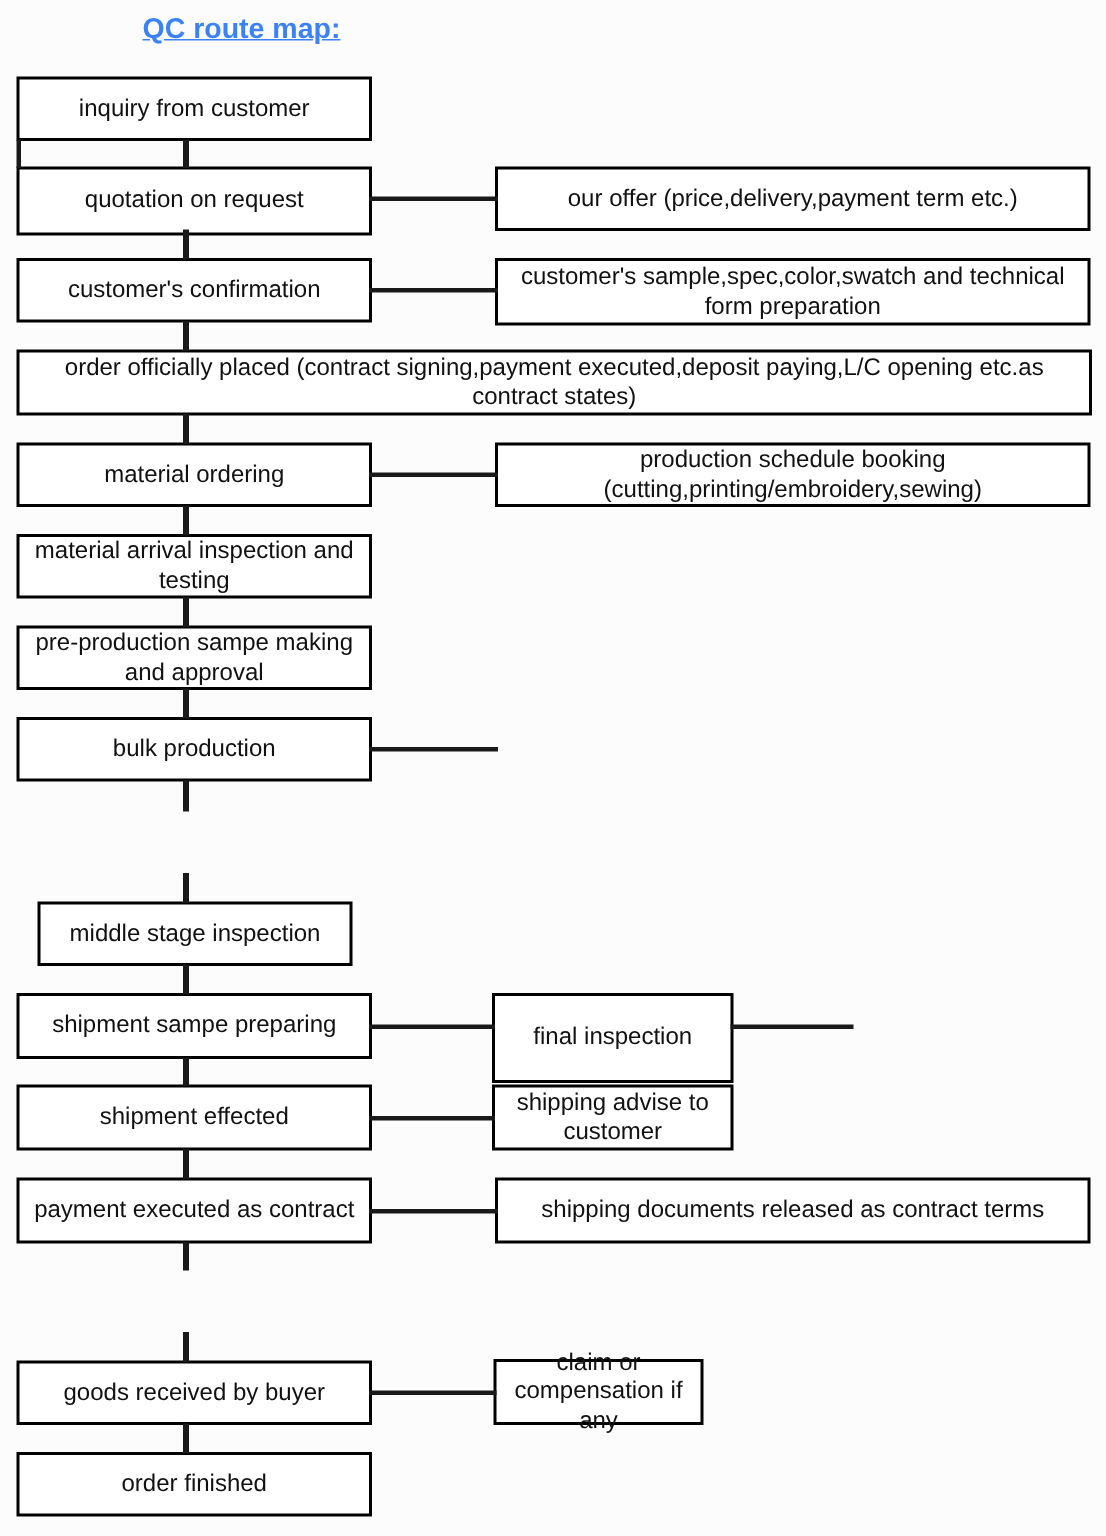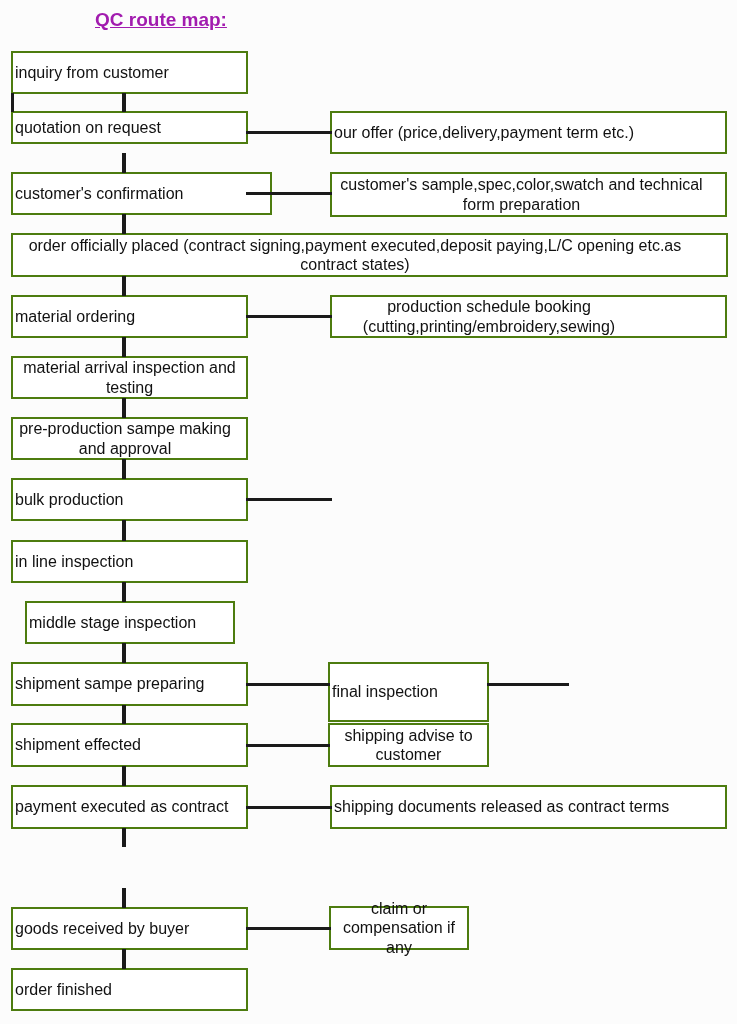--- a/index.html
+++ b/index.html
@@ -3,66 +3,63 @@
 <meta charset="utf-8">
 <style>
   html,body{margin:0;padding:0;background:#fcfcfc;}
   .page{
     position:relative;width:737px;height:1024px;background:#fcfcfc;
     font-family:"Liberation Sans",sans-serif;color:#111;overflow:hidden;
   }
   .title{
     position:absolute;left:95px;top:9px;margin:0;
     font-size:19px;font-weight:bold;text-decoration:underline;
-    color:#a21caf;white-space:nowrap;
+    color:#3b82f6;white-space:nowrap;
   }
   .box{
     position:absolute;box-sizing:border-box;
-    border:2px solid #4d7c0f;background:#ffffff;
-    display:flex;align-items:center;justify-content:flex-start;
+    border:2px solid #000000;background:#ffffff;
+    display:flex;align-items:center;justify-content:center;
     text-align:center;font-size:16px;line-height:1.2;color:#111;
   }
   .box .label{display:inline-block;padding:0 2px;}
   .vline{position:absolute;width:4px;background:#1a1a1a;}
   .hline{position:absolute;height:3px;background:#1a1a1a;}
   .stub{position:absolute;width:3px;background:#1a1a1a;}
 </style>
 </head>
 <body>
 
 <div class="page">
 
   <h1 class="title">QC route map:</h1>
 
   <div class="box" style="left:11px;top:51px;width:237px;height:43px">
     <span class="label">inquiry from customer</span>
   </div>
-  <div class="box" style="left:11px;top:111px;width:237px;height:33px">
+  <div class="box" style="left:11px;top:111px;width:237px;height:46px">
     <span class="label">quotation on request</span>
   </div>
-  <div class="box" style="left:11px;top:172px;width:261px;height:43px">
+  <div class="box" style="left:11px;top:172px;width:237px;height:43px">
     <span class="label">customer's confirmation</span>
   </div>
   <div class="box" style="left:11px;top:233px;width:717px;height:44px">
     <span class="label" style="max-width:680px">order officially placed (contract signing,payment executed,deposit paying,L/C opening etc.as contract states)</span>
   </div>
   <div class="box" style="left:11px;top:295px;width:237px;height:43px">
     <span class="label">material ordering</span>
   </div>
   <div class="box" style="left:11px;top:356px;width:237px;height:43px">
     <span class="label">material arrival inspection and testing</span>
   </div>
   <div class="box" style="left:11px;top:417px;width:237px;height:43px">
     <span class="label" style="max-width:220px">pre-production sampe making and approval</span>
   </div>
   <div class="box" style="left:11px;top:478px;width:237px;height:43px">
     <span class="label">bulk production</span>
-  </div>
-  <div class="box" style="left:11px;top:540px;width:237px;height:43px">
-    <span class="label">in line inspection</span>
   </div>
   <div class="box" style="left:25px;top:601px;width:210px;height:43px">
     <span class="label">middle stage inspection</span>
   </div>
   <div class="box" style="left:11px;top:662px;width:237px;height:44px">
     <span class="label">shipment sampe preparing</span>
   </div>
   <div class="box" style="left:11px;top:723px;width:237px;height:44px">
     <span class="label">shipment effected</span>
   </div>

